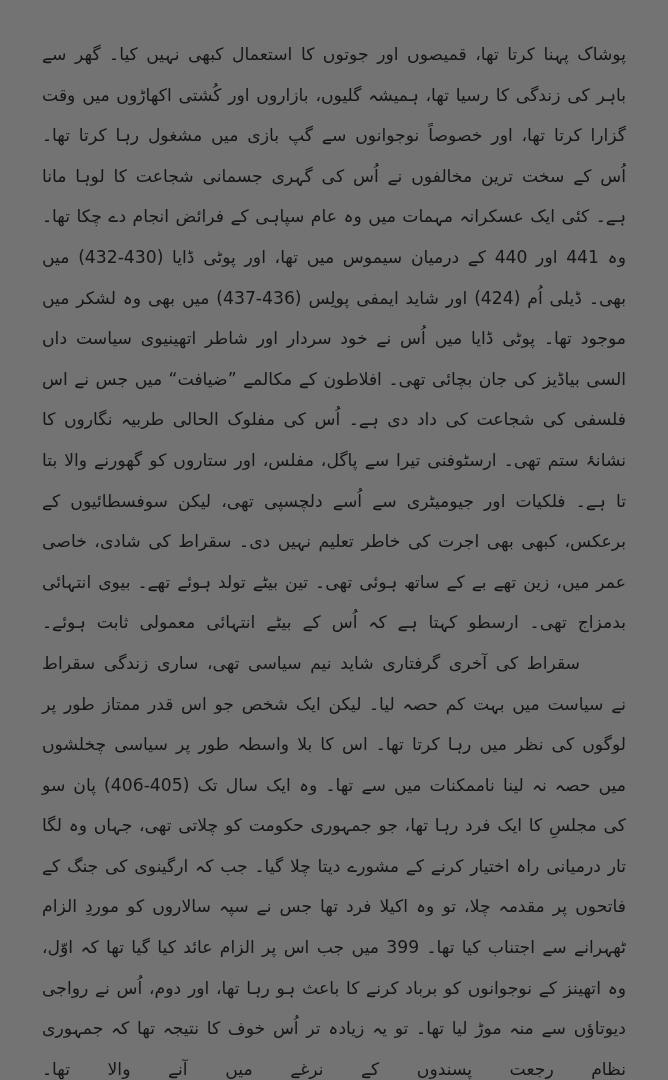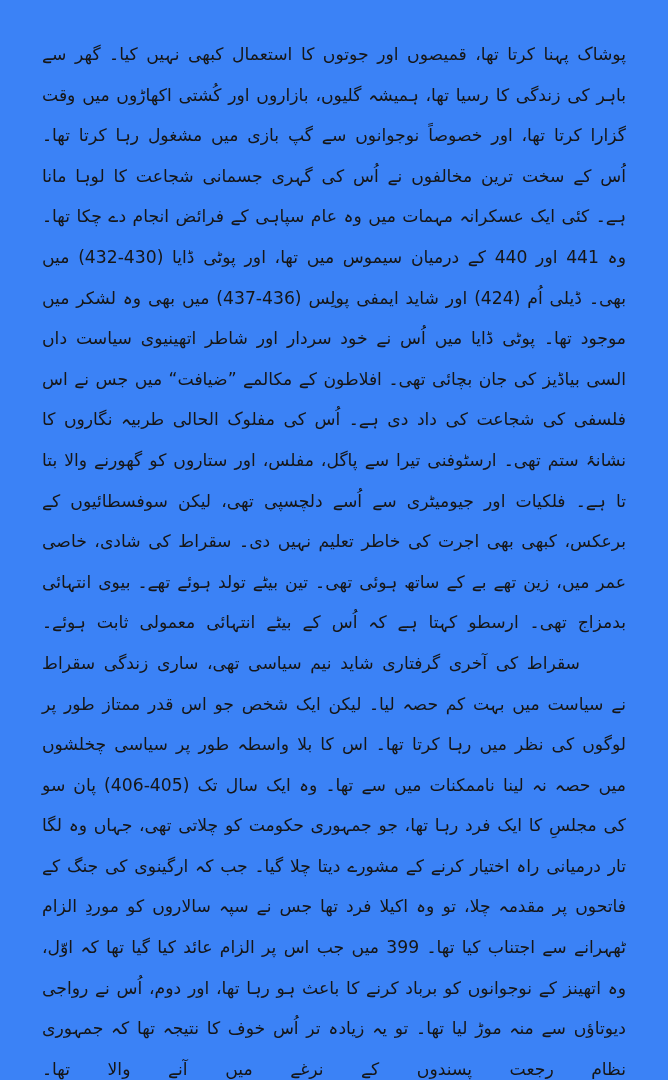--- a/index.html
+++ b/index.html
@@ -11,21 +11,21 @@
     width: 668px;
     height: 1080px;
     font-family: "DejaVu Sans", sans-serif;
     color: #1a1a1a;
     position: relative;
     overflow: hidden;
   }
   .page {
     position: absolute;
     inset: 0;
-    background: #3b82f6;
+    background: #737373;
   }
   .page-body {
     position: absolute;
     top: 34px;
     right: 42px;
     left: 42px;
     bottom: 40px;
   }
   .para {
     direction: rtl;

